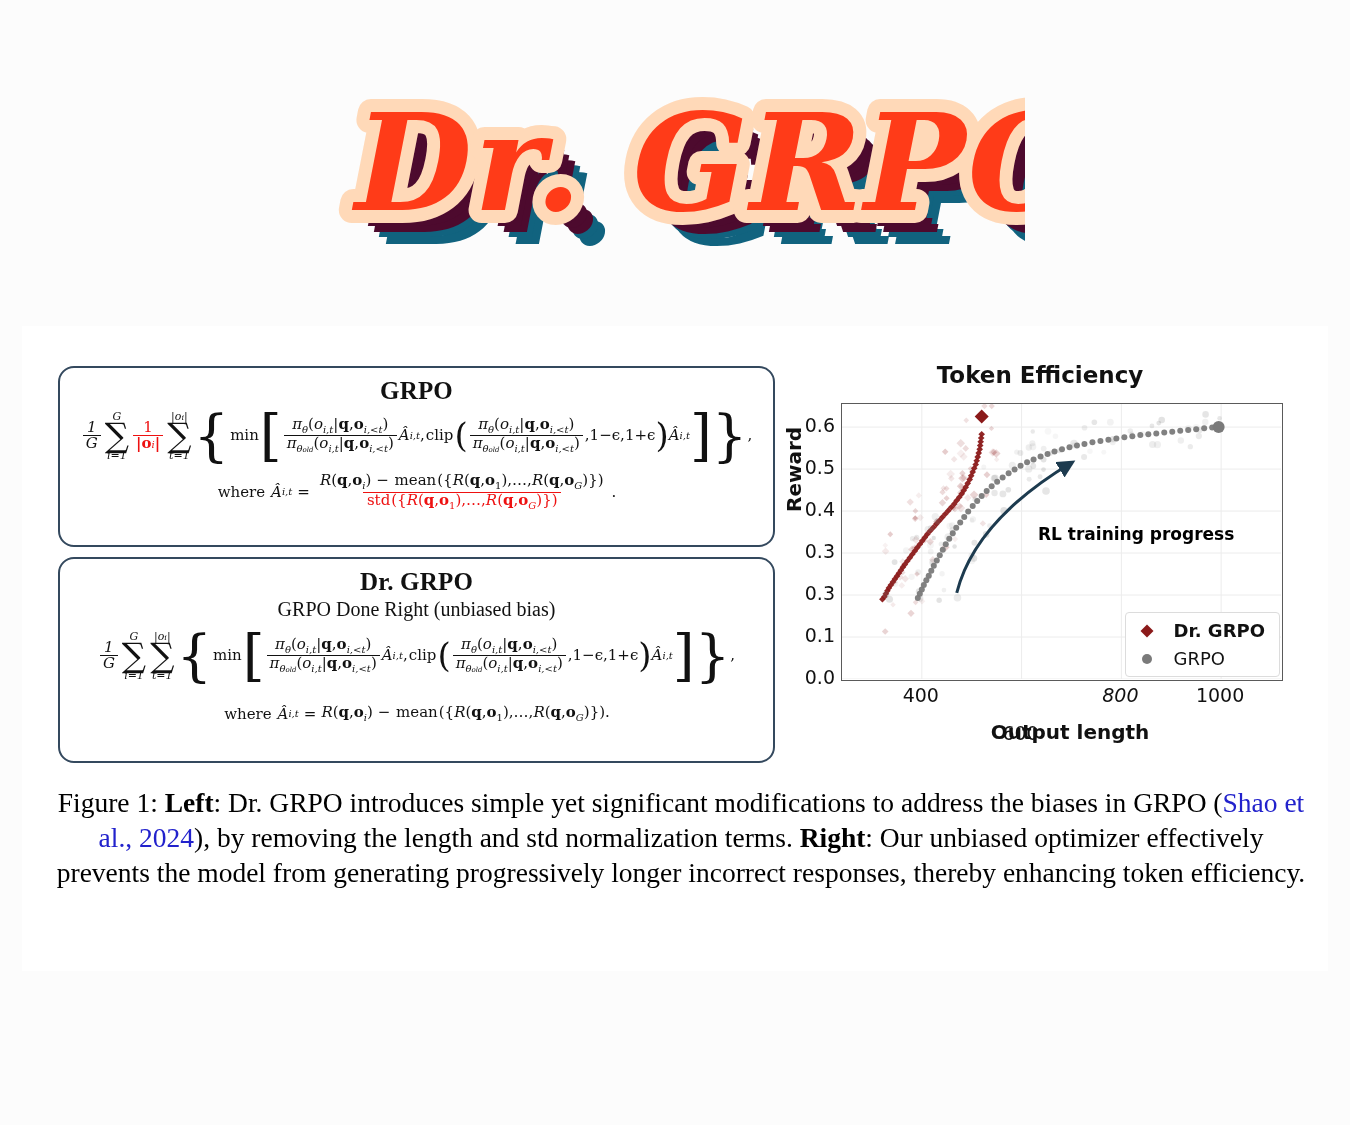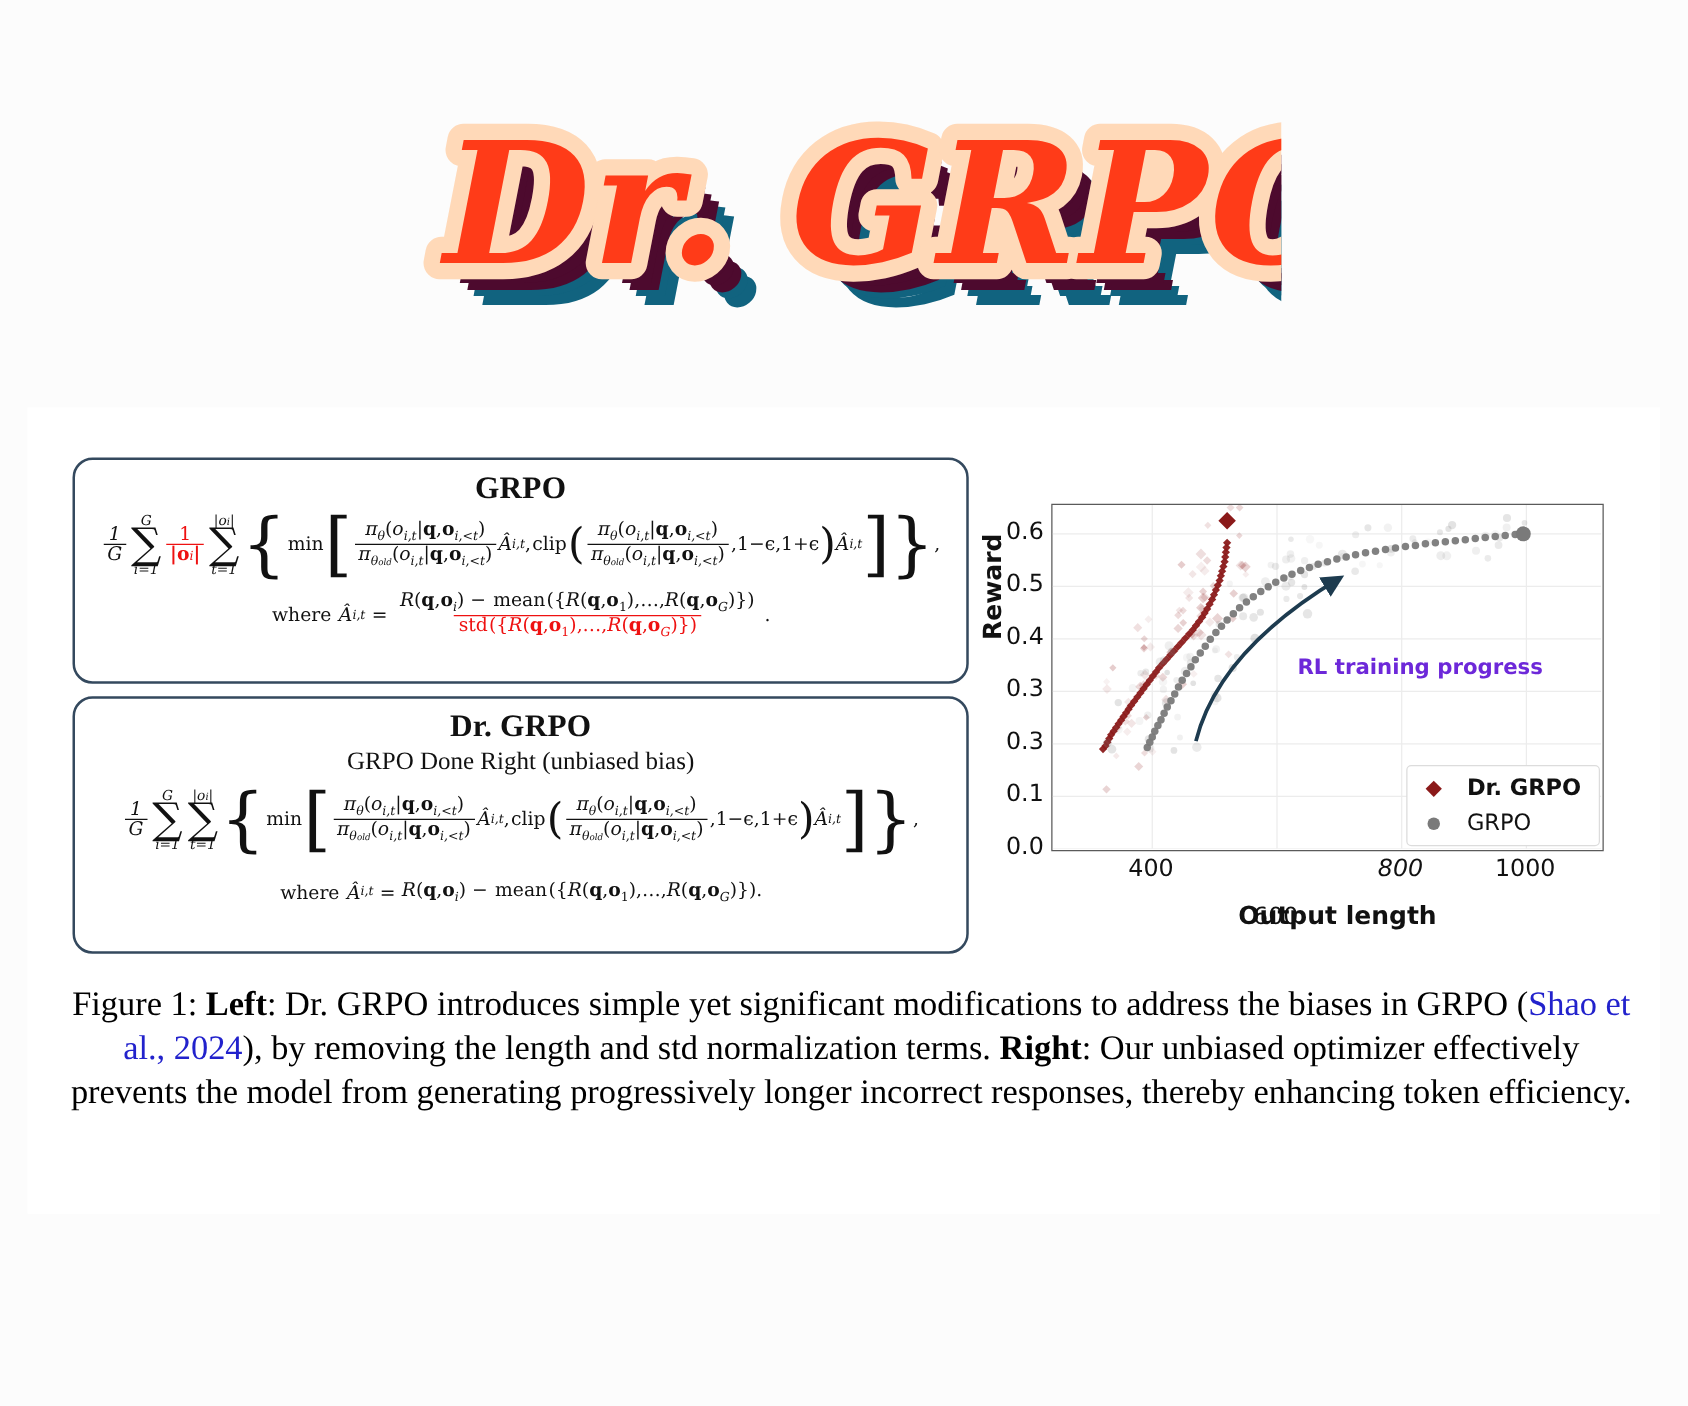--- a/index.html
+++ b/index.html
@@ -116,21 +116,21 @@
     background:#fff;border:1px solid #dcdcdc;border-radius:4px;
     padding:7px 14px 7px 10px;
     display:flex;flex-direction:column;gap:7px;
   }
   .leg-row{display:flex;align-items:center;gap:16px;}
   .leg-mark{width:22px;display:flex;justify-content:center;}
   .leg-lbl{font-family:"DejaVu Sans", sans-serif;font-size:18px;color:#111;white-space:nowrap;}
   .leg-lbl.bold{font-weight:bold;}
   .annot{
     position:absolute;
-    font-family:"DejaVu Sans", sans-serif;font-weight:bold;font-size:17px;color:#6d28d9;
+    font-family:"DejaVu Sans", sans-serif;font-weight:bold;font-size:17px;color:#000000;
     white-space:nowrap;
   }
 
   
   .caption{
     position:absolute;left:52px;top:786px;width:1258px;
     font-family:"Liberation Serif", serif;font-size:27.5px;line-height:1.27;color:#000;
     text-align:center;
   }
   .caption b{font-weight:bold;}
@@ -279,20 +279,21 @@
     <div class="row eqline math" style="margin-top:14px;">
       <span class="opname" style="margin-right:6px;">where</span>
       <span class="mi">Â</span>
         <span class="sub mi">i,t</span>
       <span style="margin:0 5px;">=</span>
       <span><span class="mi">R</span>(<span class="mb">q</span>,<span class="mb">o</span><span class="sub mi">i</span>) − <span class="opname">mean</span>({<span class="mi">R</span>(<span class="mb">q</span>,<span class="mb">o</span><span class="sub">1</span>),…,<span class="mi">R</span>(<span class="mb">q</span>,<span class="mb">o</span><span class="sub mi">G</span>)}).</span>
     </div>
   </div>
 
   <div class="chart">
+    <div class="chart-title">Token Efficiency</div>
     <div class="ylabel">Reward</div>
     <div class="xlabel">Output length</div>
 
     <div id="yticks">
         <div class="ytick" style="left: -11px; top: 304px;">0.0</div>
         <div class="ytick" style="left: -11px; top: 262.015px;">0.1</div>
         <div class="ytick" style="left: -11px; top: 220.031px;">0.3</div>
         <div class="ytick" style="left: -11px; top: 178.046px;">0.3</div>
         <div class="ytick" style="left: -11px; top: 136.061px;">0.4</div>
         <div class="ytick" style="left: -11px; top: 94.0763px;">0.5</div>

